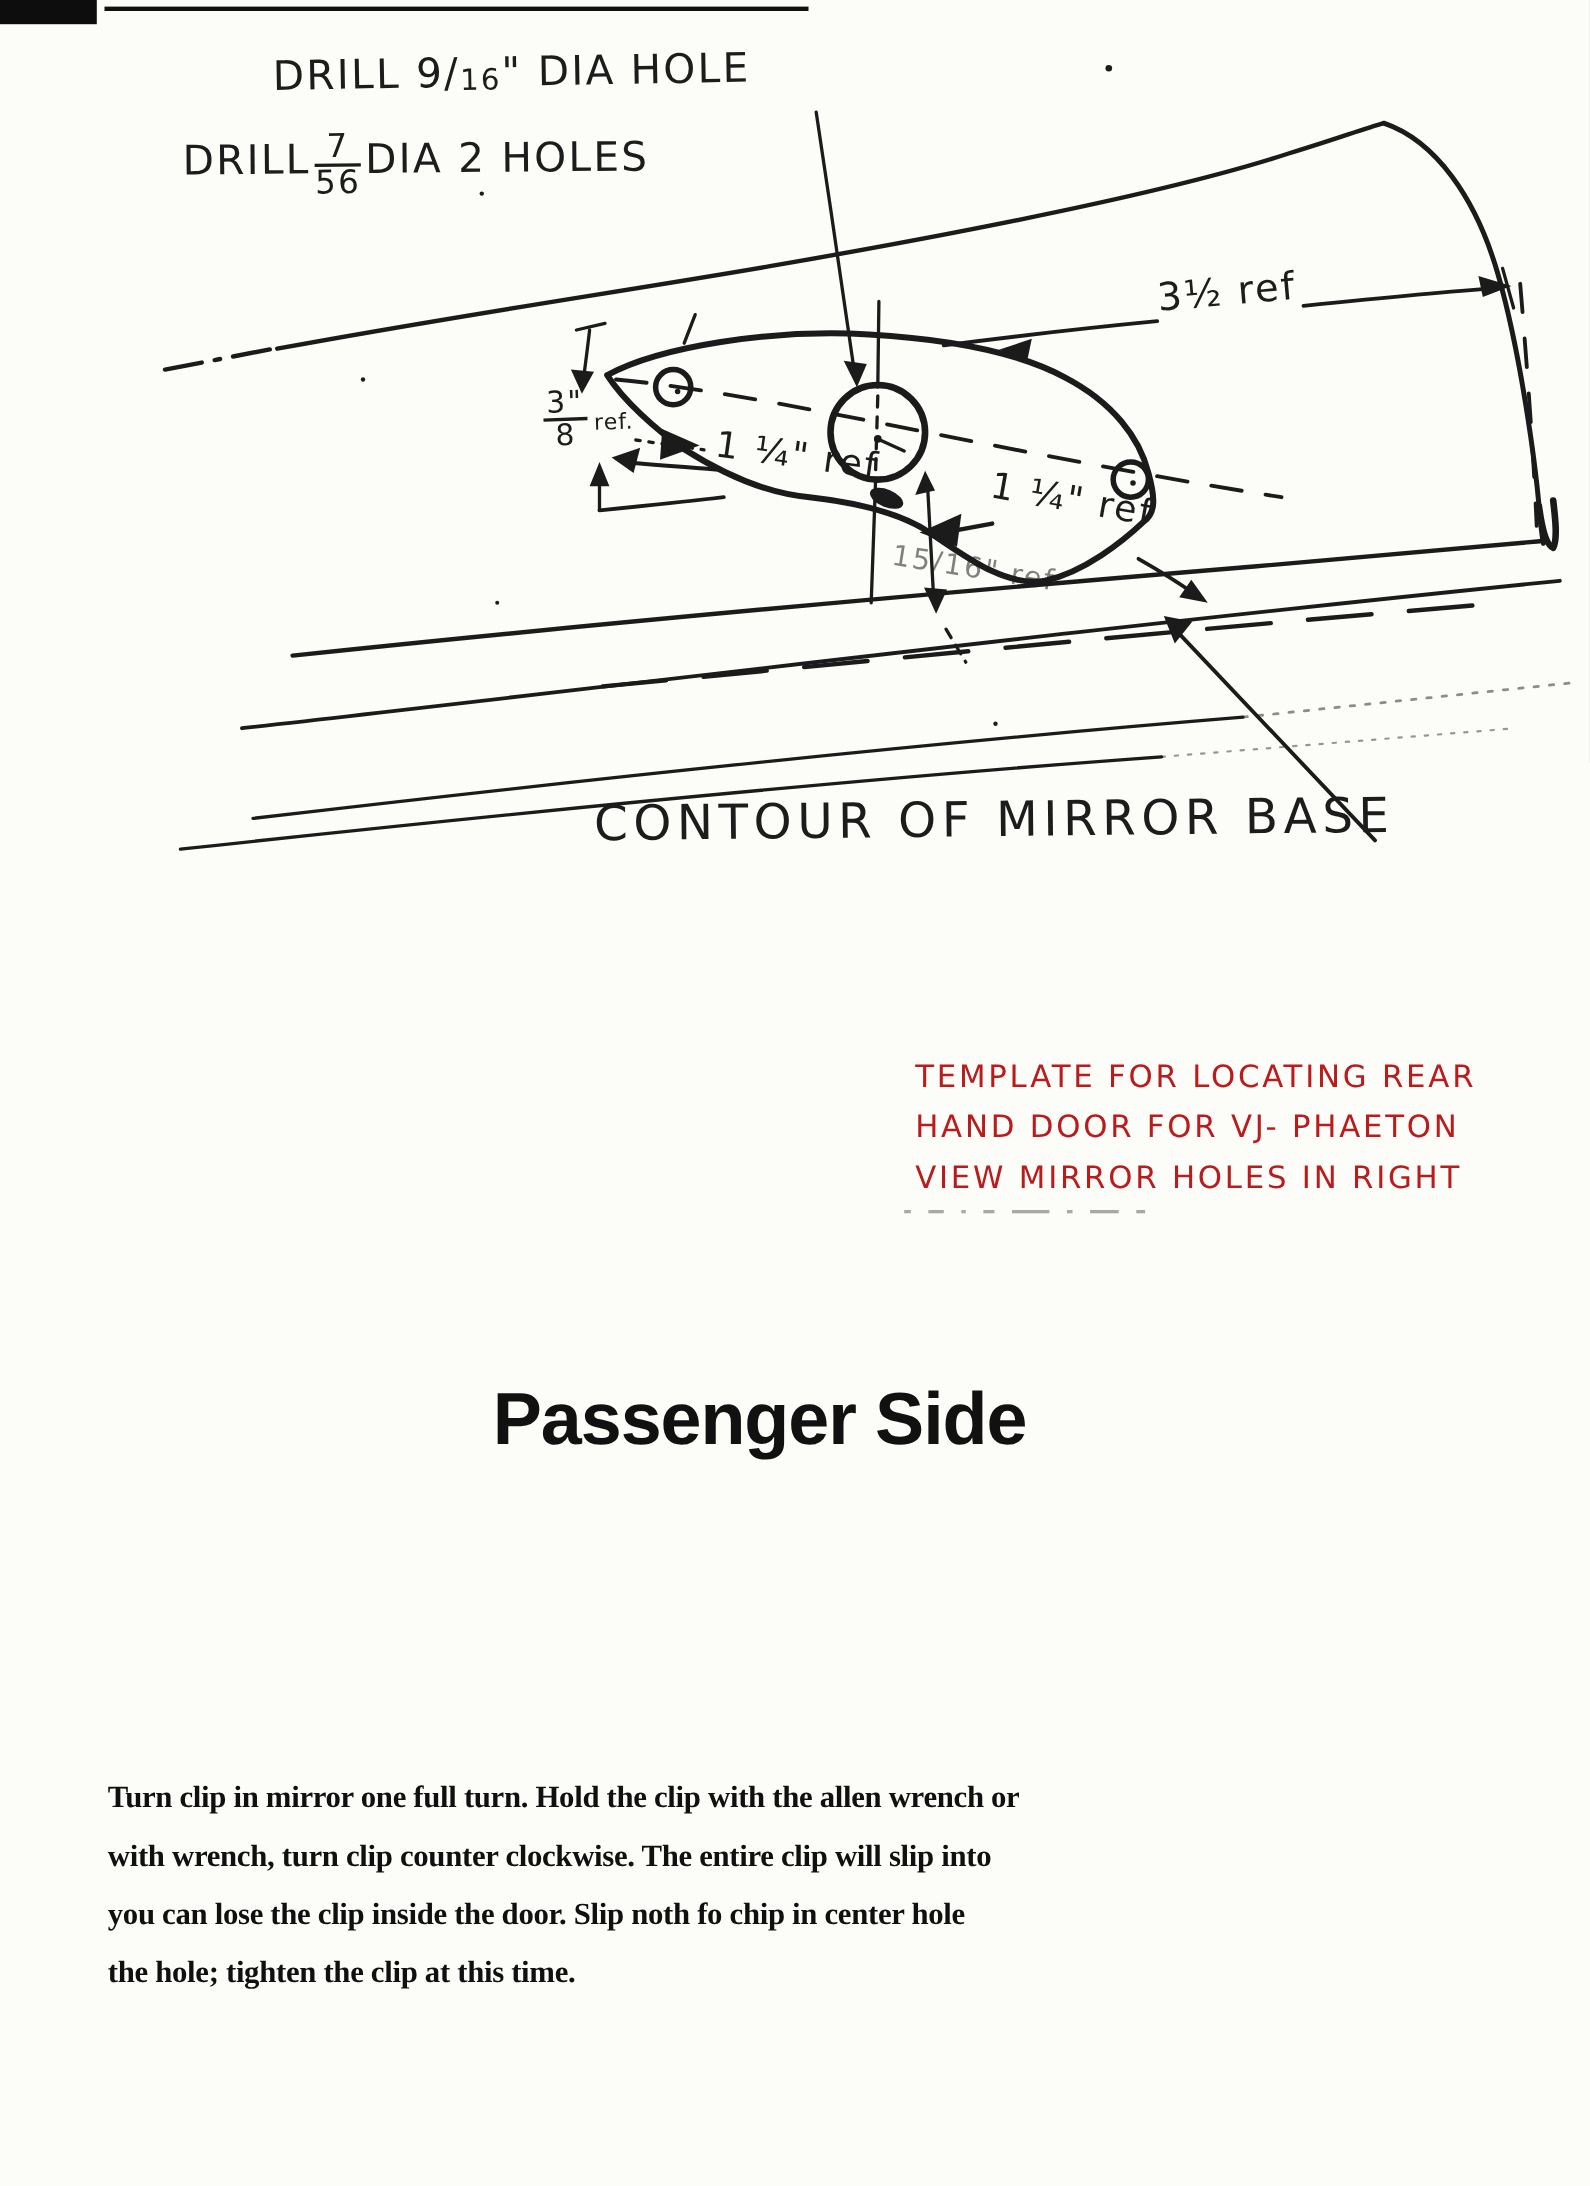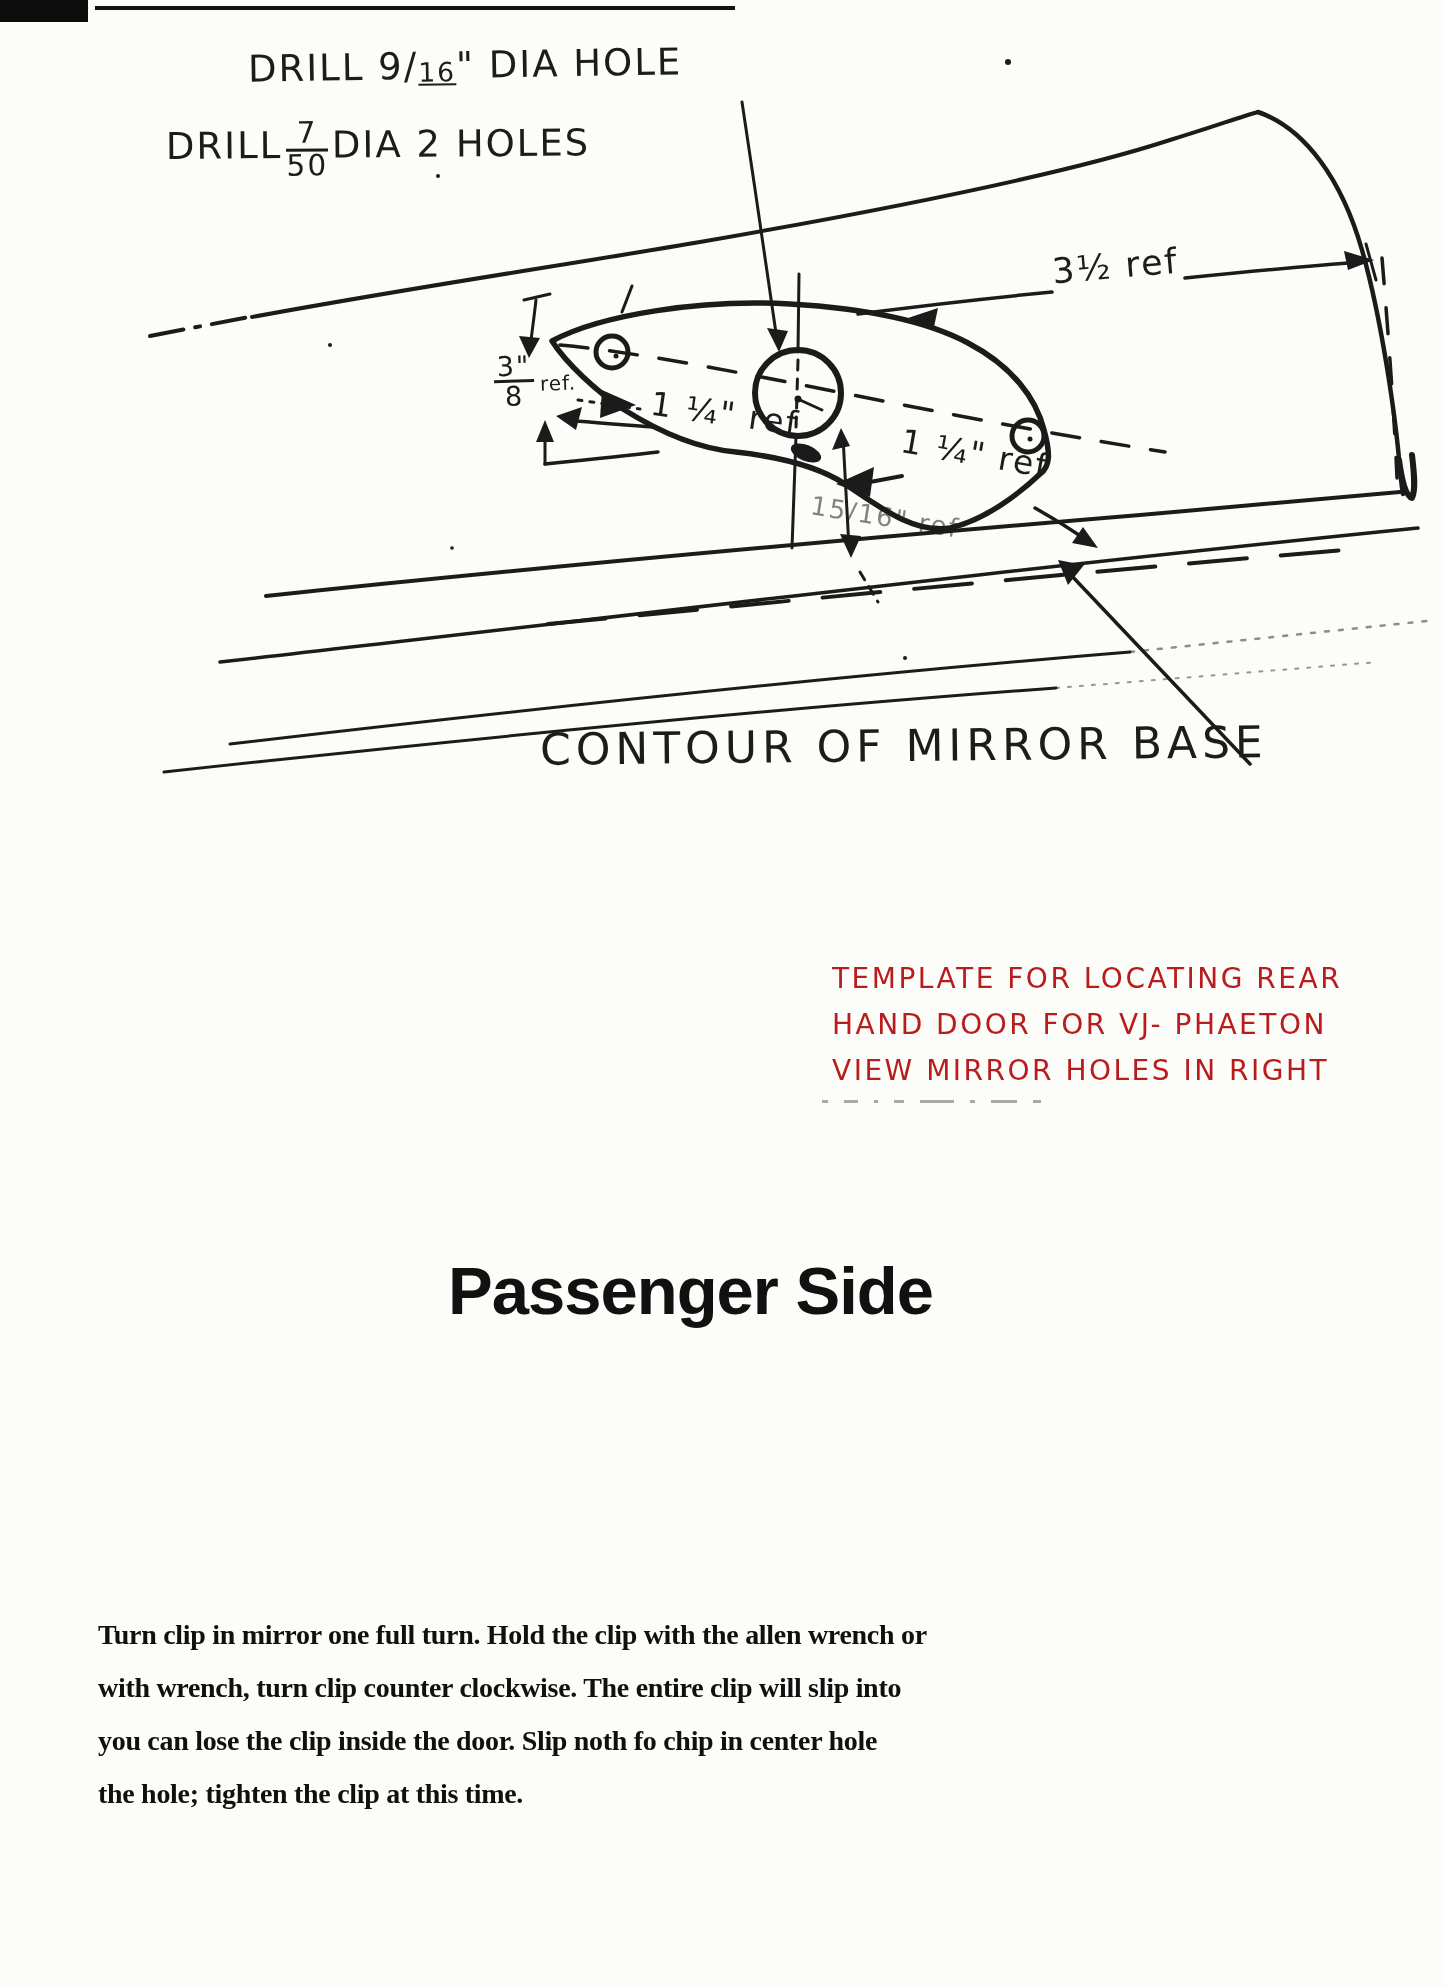--- a/index.html
+++ b/index.html
@@ -16,21 +16,21 @@
   svg .ln{stroke:#1b1b1b;fill:none;stroke-linecap:round;stroke-linejoin:round;}
   svg .s2{stroke-width:2}.s25{stroke-width:2.5}.s3{stroke-width:3}.s35{stroke-width:3.5}
   svg .s4{stroke-width:4}.s45{stroke-width:4.5}.s5{stroke-width:5}.s55{stroke-width:5.5}.s6{stroke-width:6}
   svg .fill{fill:#1b1b1b;stroke:none;}
 
   
   .hand{position:absolute;white-space:nowrap;color:#1c1c1c;letter-spacing:2px;}
   .hand-big{font-size:37px;}
   .drill1{left:248px;top:44px;transform:rotate(-1deg);}
   .drill2{left:166px;top:118px;transform:rotate(-0.5deg);}
-  .supfrac .den{font-size:0.72em;position:relative;top:0.12em;text-decoration:underline;}
+  .supfrac .den{font-size:0.72em;position:relative;top:0.12em;}
   .vfrac{display:inline-block;text-align:center;vertical-align:middle;line-height:0.85;font-size:0.8em;position:relative;top:0.08em;margin:0 4px;}
   .vfrac .n{display:block;border-bottom:3px solid #1b1b1b;padding:0 3px 2px;}
   .vfrac .d{display:block;padding-top:2px;}
   .dim35{left:1052px;top:246px;font-size:35px;transform:rotate(-5deg);}
   .v38{left:490px;top:352px;font-size:34px;transform:rotate(-2deg);display:flex;align-items:flex-start;}
   .v38 .ref{font-size:20px;margin:20px 0 0 2px;letter-spacing:1px;}
   .d125L{left:650px;top:394px;font-size:33px;transform:rotate(8deg);}
   .d125R{left:900px;top:434px;font-size:33px;transform:rotate(10deg);}
   .d1516{left:810px;top:502px;font-size:26px;transform:rotate(9deg);opacity:0.55;}
   .contour{left:540px;top:720px;font-size:44px;letter-spacing:5px;transform:rotate(-0.6deg);}
@@ -135,21 +135,21 @@
     <circle class="fill" cx="330" cy="345" r="2"></circle>
     <circle class="fill" cx="905" cy="658" r="2"></circle>
     <circle class="fill" cx="452" cy="548" r="1.8"></circle>
   </svg>
 
   <div class="hand hand-big drill1">
     <span>DRILL </span><span class="supfrac"><span>9</span>/<span class="den">16</span></span><span>" DIA HOLE</span>
   </div>
 
   <div class="hand hand-big drill2">
-    <span>DRILL</span><span class="vfrac"><span class="n">7</span><span class="d">50</span></span><span>DIA 2 HOLES</span>
+    <span>DRILL</span><span class="vfrac"><span class="n">7</span><span class="d">56</span></span><span>DIA 2 HOLES</span>
   </div>
 
   <div class="hand dim35">3½ ref</div>
 
   <div class="hand v38">
     <span class="vfrac">
         <span class="n">3"</span>
         <span class="d">8</span>
       </span>
       <span class="ref">ref.</span>

